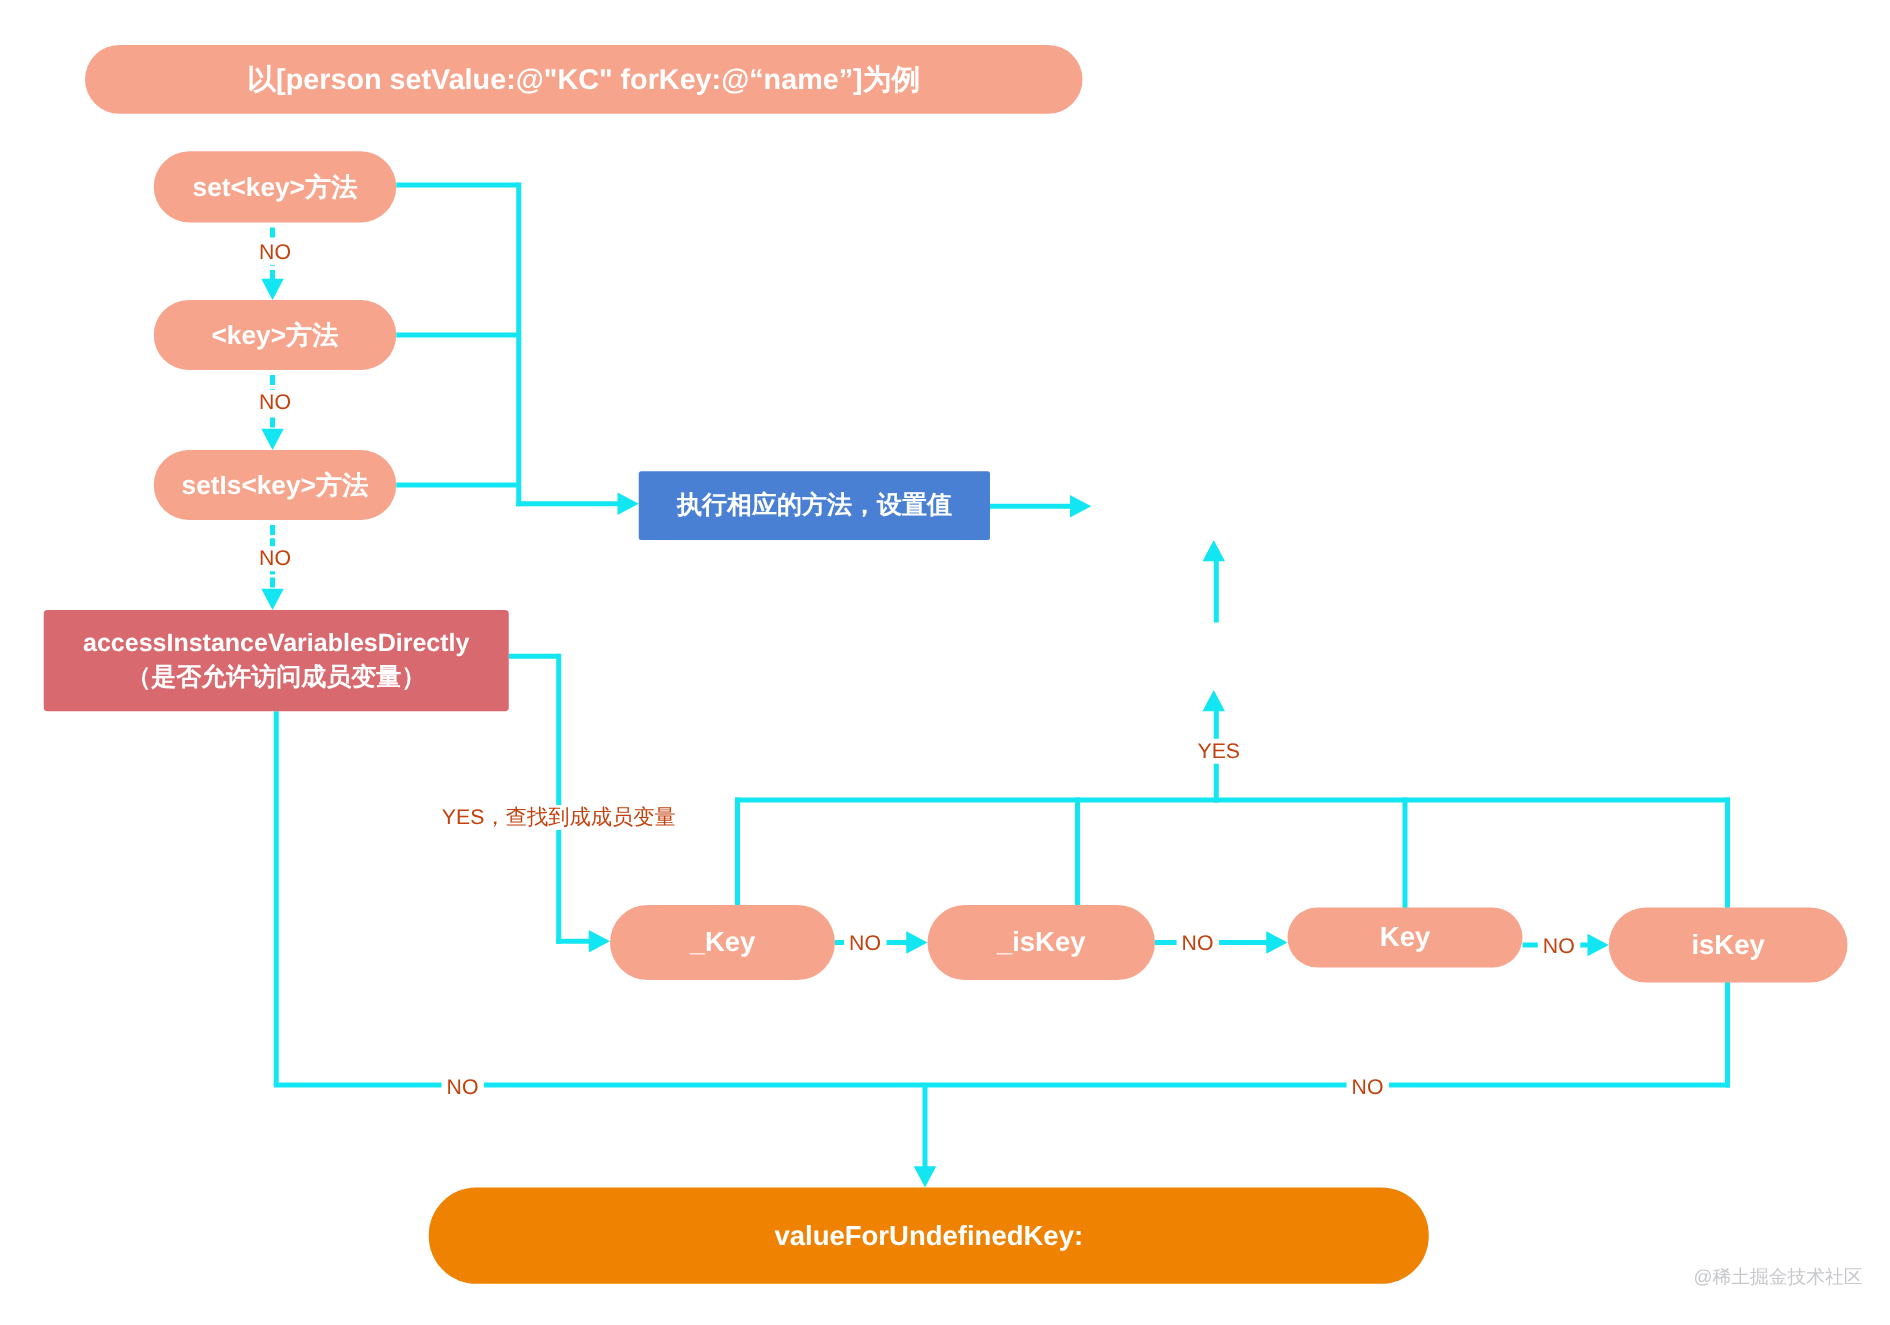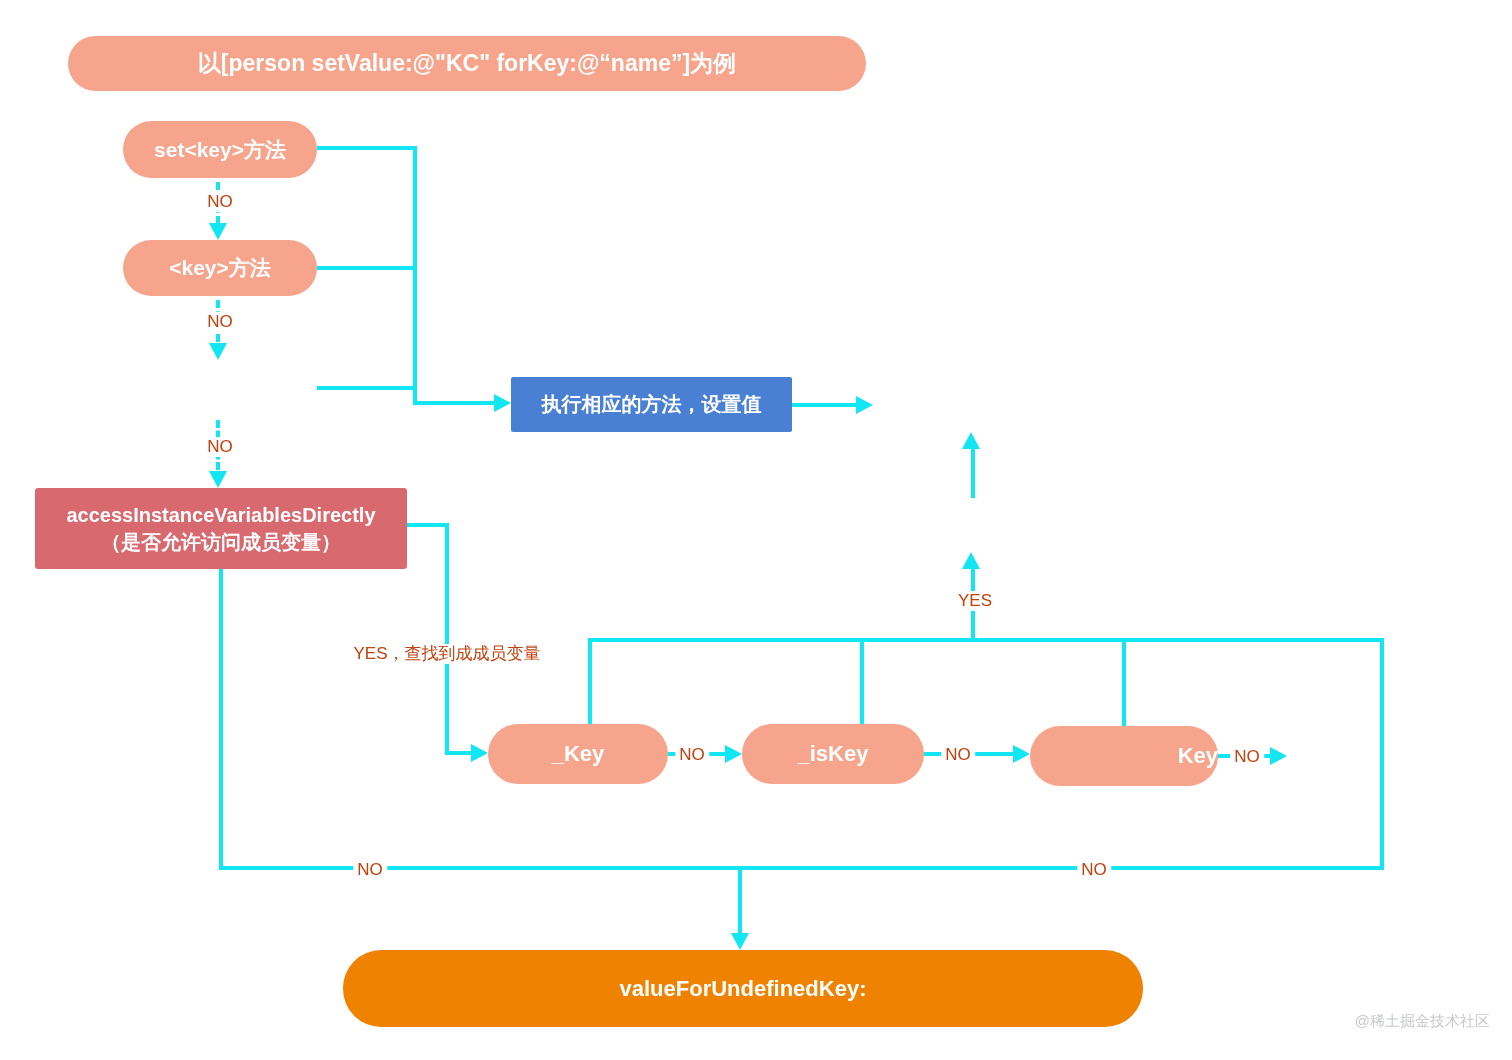--- a/index.html
+++ b/index.html
@@ -92,44 +92,50 @@
   </div>
 
   <div class="node salmon pill fs21" style="left:123px; top:121px; width:194px; height:57px;">
     <span>set&lt;key&gt;方法</span>
   </div>
 
   <div class="node salmon pill fs21" style="left:123px; top:240px; width:194px; height:56px;">
     <span>&lt;key&gt;方法</span>
   </div>
 
+  <div class="node salmon pill fs21" style="left:123px; top:360px; width:194px; height:56px;">
+    <span>setIs&lt;key&gt;方法</span>
+  </div>
 
   <div class="node red fs20" style="left:35px; top:488px; width:372px; height:81px;">
     <span>accessInstanceVariablesDirectly</span>
     <span>（是否允许访问成员变量）</span>
   </div>
 
   <div class="node blue fs20" style="left:511px; top:377px; width:281px; height:55px;">
     <span>执行相应的方法，设置值</span>
   </div>
 
 
 
   <div class="node salmon pill fs22" style="left:488px; top:724px; width:180px; height:60px;">
     <span>_Key</span>
   </div>
 
   <div class="node salmon pill fs22" style="left:742px; top:724px; width:182px; height:60px;">
     <span>_isKey</span>
   </div>
 
-  <div class="node salmon pill fs22" style="left:1030px; top:726px; width:188px; height:60px;align-items:flex-end;">
+  <div class="node salmon pill fs22" style="left:1030px; top:726px; width:188px; height:48px;">
     <span>Key</span>
   </div>
 
+  <div class="node salmon pill fs22" style="left:1287px; top:726px; width:191px; height:60px;">
+    <span>isKey</span>
+  </div>
 
   <div class="node orange fs22" style="left:343px; top:950px; width:800px; height:77px;">
     <span>valueForUndefinedKey:</span>
   </div>
 
   <div class="lbl" style="left:220px; top:202px;">NO</div>
   <div class="lbl" style="left:220px; top:322px;">NO</div>
   <div class="lbl" style="left:220px; top:447px;">NO</div>
   <div class="lbl" style="left:447px; top:654px;">YES，查找到成成员变量</div>
   <div class="lbl" style="left:975px; top:601px;">YES</div>

